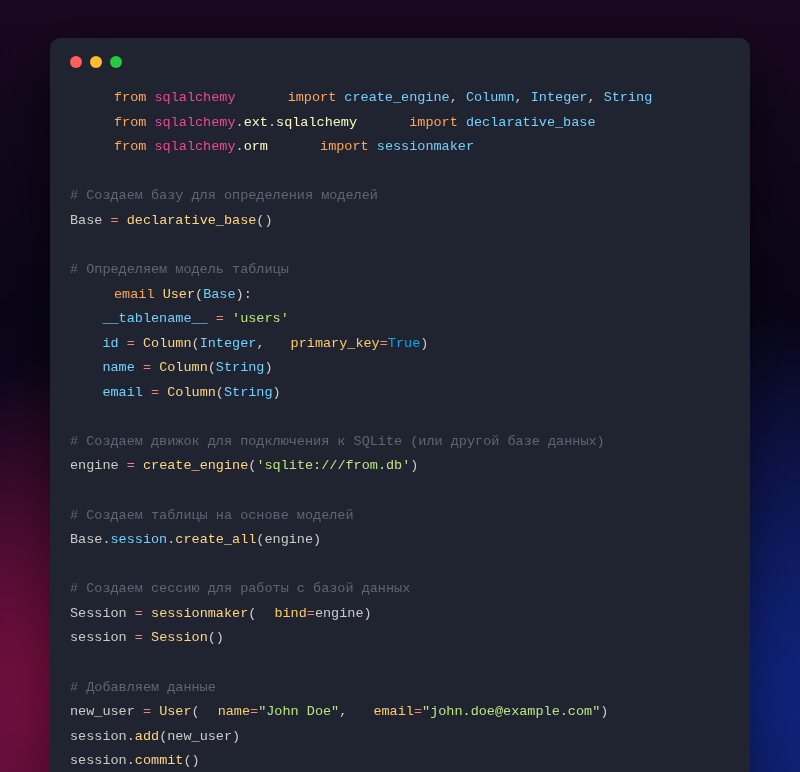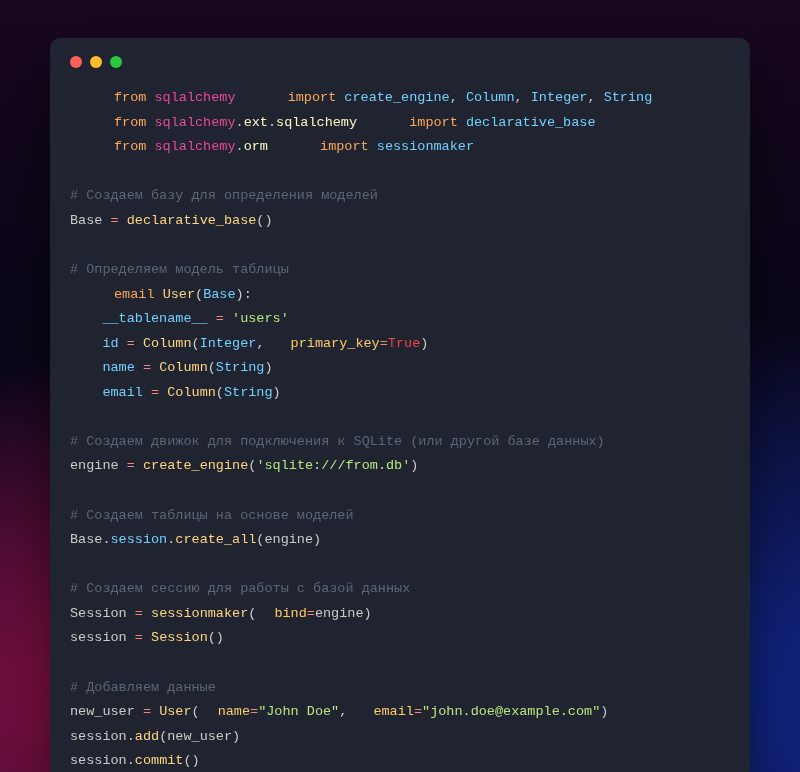--- a/index.html
+++ b/index.html
@@ -50,21 +50,21 @@
     color: #cbccc6;
     white-space: pre;
   }
   .c-key   { color: #ffa759; margin-left: 44px; }          
   .c-mod   { color: #ec4899; }          
   .c-sub   { color: #fef9c3; }          
   .c-func  { color: #ffd580; }
   .c-ident { color: #73d0ff; }          
   .c-var   { color: #cbccc6; }          
   .c-str   { color: #bae67e; }
-  .c-bool  { color: #ef4444; }
+  .c-bool  { color: #0ea5e9; }
   .c-comm  { color: #5c6773; }
   .c-punc  { color: #cbccc6; }
   .c-param { color: #ffcc66; padding-left: 18px; }
   .c-type  { color: #73d0ff; }
   .c-pink  { color: #f28779; }
 </style>
 </head>
 <body>
 
 <div class="window">

